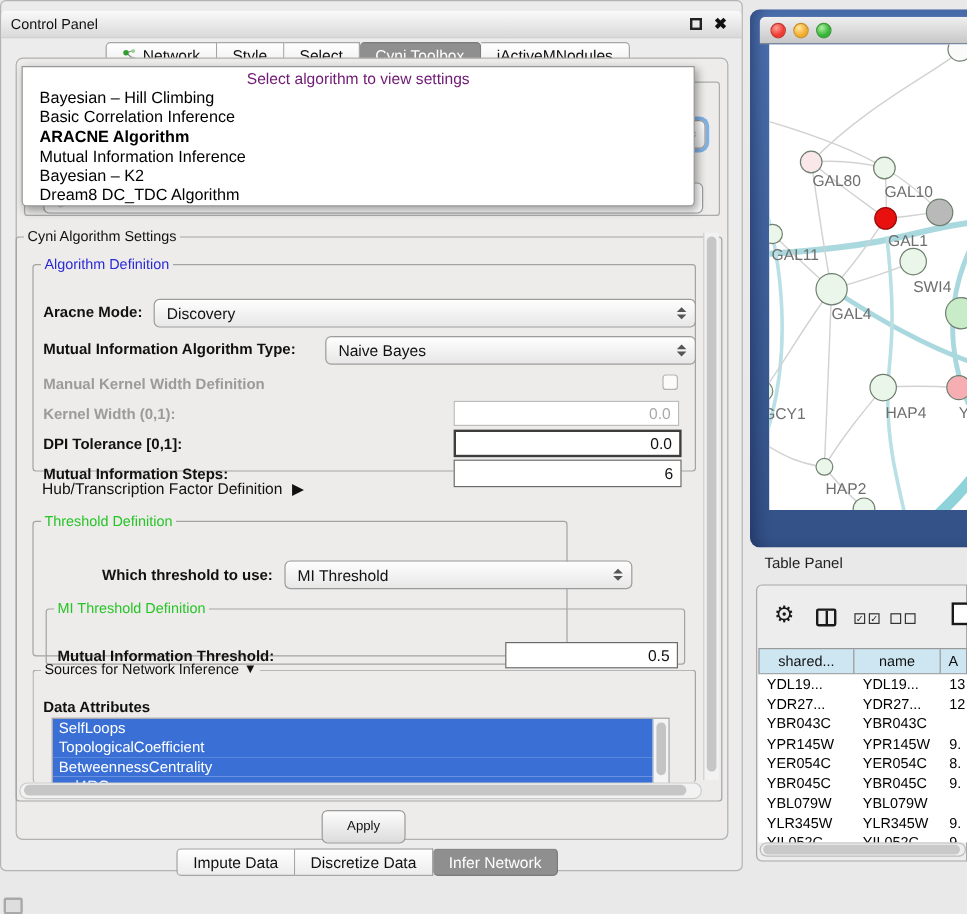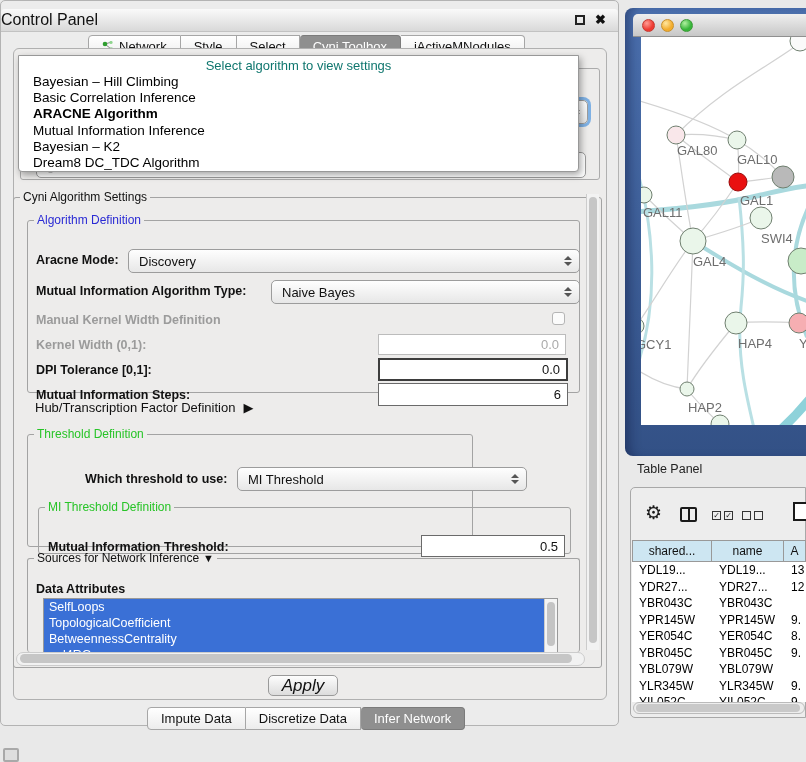--- a/index.html
+++ b/index.html
@@ -7,21 +7,21 @@
   body { font-family:"Liberation Sans", sans-serif; background:#e9e9e9; position:relative; }
   #root { position:relative; width:806px; height:762px; }
   .abs { position:absolute; }
 
   
   .cp-frame { left:0; top:8; width:619px; height:726px; background:#ececec;
               border:1px solid #b3b3b3; border-radius:5px; }
   .cp-titlebar { left:1px; top:9px; width:617px; height:23px;
                  background:linear-gradient(#fafafa,#d9d9d9); border-bottom:1px solid #c2c2c2;
                  display:flex; align-items:center; border-radius:4px 4px 0 0; }
-  .cp-title { font-size:16px; color:#111; flex:1; }
+  .cp-title { font-size:12px; color:#111; padding-left:8px; flex:1; }
   .win-float { width:10px; height:10px; border:2px solid #222; margin-right:10px; }
   .win-close { font-size:13px; font-weight:bold; color:#111; margin-right:12px; line-height:10px; }
 
   
   .tabstrip { display:flex; height:23px; }
   .tabstrip-top { left:88px; top:35px; }
   .tabstrip-bottom { left:147px; top:707px; }
   .tab { font-size:13px; color:#111; padding:0 13px; line-height:21px; background:linear-gradient(#ffffff,#ececec);
          border:1px solid #a6a6a6; border-left:none; display:flex; align-items:center; gap:5px; }
   .tab:first-child { border-left:1px solid #a6a6a6; border-radius:4px 0 0 4px; }
@@ -39,21 +39,21 @@
   .combo .spin { margin-left:auto; margin-right:7px; display:flex; flex-direction:column; gap:2px; }
   .spin i { display:block; width:0; height:0; border-left:4px solid transparent; border-right:4px solid transparent; }
   .spin .up { border-bottom:4px solid #555; }
   .spin .dn { border-top:4px solid #555; }
   .hid-combo1 { left:86px; top:100px; width:502px; height:24px; box-shadow:0 0 0 3px #7fb1e4; }
   .hid-combo2 { left:36px; top:152px; width:550px; height:26px; background:#fff; color:#b5b5b5; }
 
   
   .popup { left:18px; top:55px; width:561px; height:117px; background:#fff; border:1px solid #989898;
            border-radius:0 0 4px 4px; box-shadow:2px 3px 7px rgba(0,0,0,.35); z-index:50; }
-  .popup-hint { font-size:13px; color:#0f766e; text-align:center; height:18px; line-height:19px; }
+  .popup-hint { font-size:13px; color:#701a75; text-align:center; height:18px; line-height:19px; }
   .popup-item { font-size:13.5px; color:#000; line-height:16.2px; padding-left:14px; white-space:nowrap; }
   .popup-item.bold { font-weight:bold; }
 
   
   fieldset { position:absolute; border:1px solid #a3a3a3; border-radius:3px; }
   legend { margin-left:6px; padding:0 3px; font-size:12px; color:#111; display:flex; align-items:center; gap:4px; }
   .leg-blue legend { color:#2a2ad4; }
   .leg-green legend { color:#27c427; }
 
   .lbl { font-size:12.5px; font-weight:bold; color:#111; white-space:nowrap; }
@@ -75,23 +75,23 @@
                padding-left:5px; width:calc(100% - 13px); white-space:nowrap; }
   .list-vscroll { position:absolute; right:0; top:0; width:13px; height:100%; background:#f4f4f4; border-left:1px solid #ccc; }
   .list-thumb { position:absolute; left:2px; top:3px; width:8px; height:44px; background:#c4c4c4; border-radius:4px; }
 
   
   .vscroll { left:586px; top:194px; width:13px; height:456px; background:#f2f2f2; border-left:1px solid #ccc; }
   .vthumb { position:absolute; left:2px; top:3px; width:8px; height:446px; background:#c6c6c6; border-radius:4px; }
   .hscroll { left:16px; top:652px; width:569px; height:14px; background:#f2f2f2; border:1px solid #ccc; border-radius:7px; }
   .hthumb { position:absolute; left:3px; top:1px; width:552px; height:9px; background:#c6c6c6; border-radius:5px; }
 
-  .apply-btn { left:268px; top:675px; width:70px; height:21px; border:1px solid #9a9a9a; border-radius:5px;
-               background:linear-gradient(#fdfdfd,#dcdcdc); font-size:17px; color:#111;
-               display:flex; align-items:center; justify-content:center;font-style:italic; }
+  .apply-btn { left:268px; top:675px; width:70px; height:28px; border:1px solid #9a9a9a; border-radius:5px;
+               background:linear-gradient(#fdfdfd,#dcdcdc); font-size:11px; color:#111;
+               display:flex; align-items:center; justify-content:center; }
 
   .mini-icon { left:3px; top:748px; width:16px; height:14px; border:2px solid #a9a9a9; background:#dedede; border-radius:2px; }
 
   
   .net-window { left:625px; top:8px; width:181px; height:448px; background:linear-gradient(#4b70ae,#335186);
                 border-radius:8px 0 0 8px; box-shadow:inset 10px 0 12px -6px rgba(10,20,60,.45); overflow:hidden; }
   .net-titlebar { position:absolute; left:8px; top:6px; width:173px; height:23px;
                   background:linear-gradient(#efefef,#c7c7c7); border-radius:5px 0 0 0;
                   border-bottom:1px solid #909090; display:flex; align-items:center; padding-left:9px; gap:6px; }
   .tl { width:13px; height:13px; border-radius:50%; }

